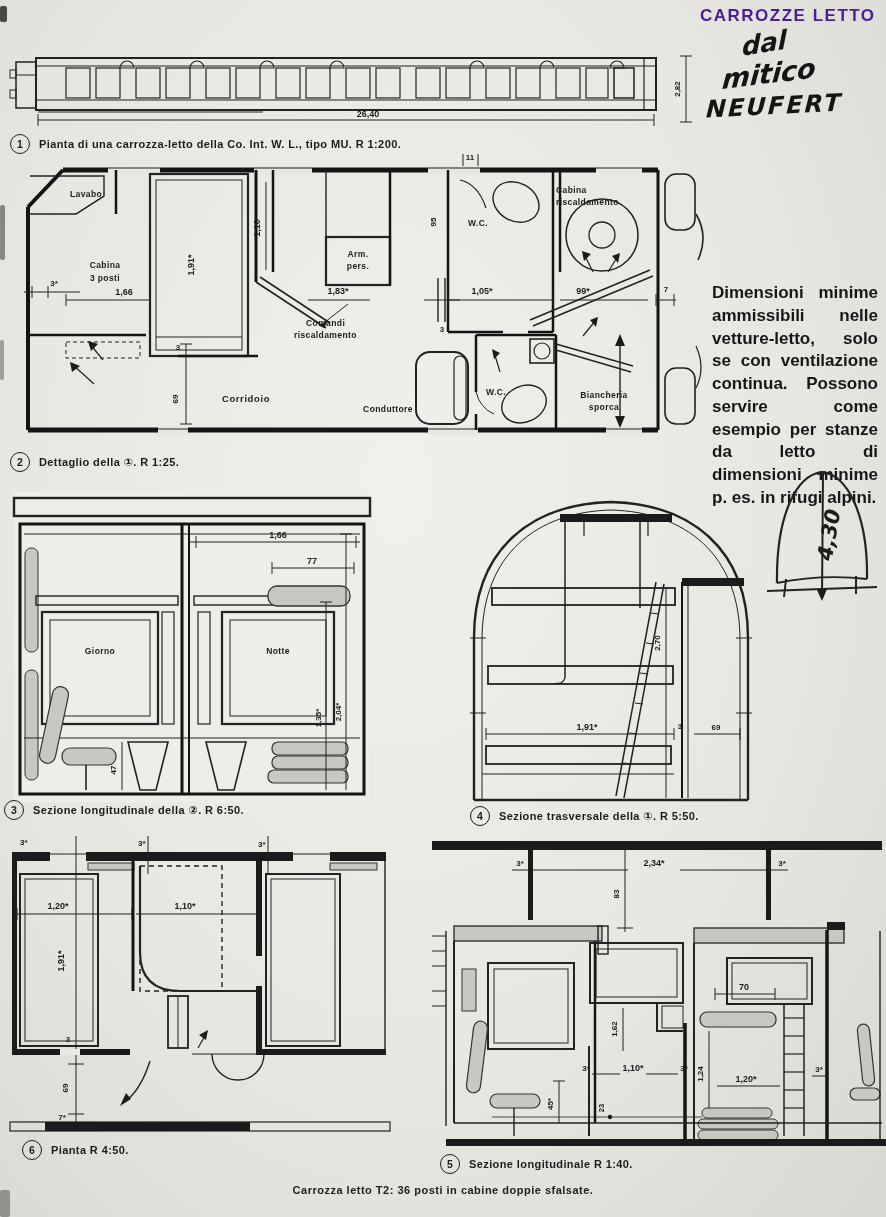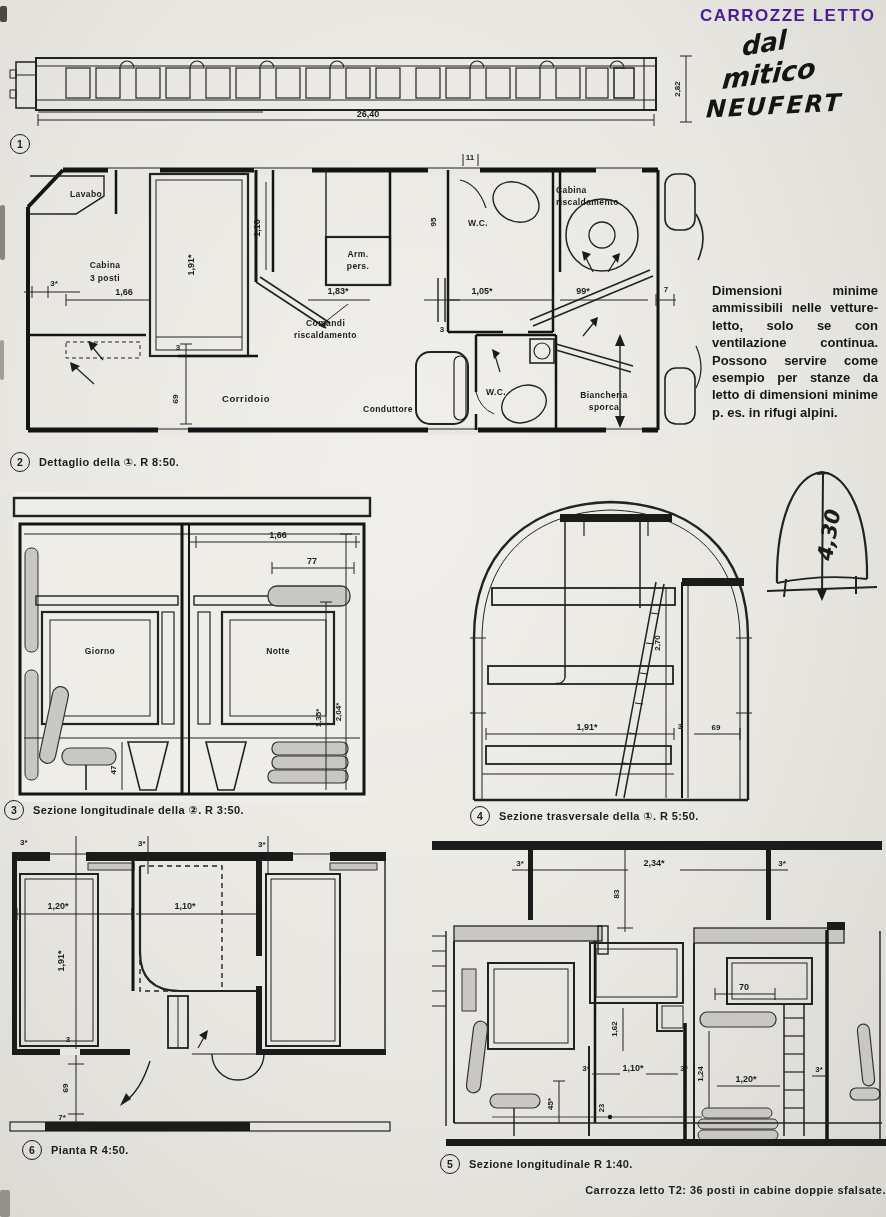--- a/index.html
+++ b/index.html
@@ -15,21 +15,21 @@
     background:radial-gradient(ellipse at 45% 40%, rgba(255,255,255,0.35) 0%, rgba(0,0,0,0) 55%, rgba(0,0,0,0.07) 100%);}
   .speck{background:#4a4843;border-radius:2px;}
   
   .page-title{font-size:17px;font-weight:bold;letter-spacing:1.5px;color:#4c1d95;}
   .hand{font-family:"DejaVu Sans",sans-serif;font-style:italic;font-weight:bold;color:#141414;}
   
   .caption{display:flex;align-items:center;gap:9px;font-size:11px;font-weight:bold;
     letter-spacing:.4px;color:#1c1c1c;white-space:nowrap;}
   .cnum{width:18px;height:18px;border:1.7px solid #1c1c1c;border-radius:50%;flex:none;
     display:inline-flex;align-items:center;justify-content:center;font-size:10.5px;font-weight:bold;}
-  .note{font-size:13px;line-height:1.34;font-weight:bold;text-align:justify;color:#171717;}
+  .note{font-size:17px;line-height:1.34;font-weight:bold;text-align:justify;color:#171717;}
   .footer-line{font-size:11px;font-weight:bold;letter-spacing:.5px;color:#20201e;}
   
   svg{display:block;}
   svg text{font-family:"Liberation Sans","DejaVu Sans",sans-serif;font-weight:bold;fill:#1c1c1c;}
   .dim{font-size:9px;}
   .dimS{font-size:8px;}
   .lbl{font-size:8.5px;letter-spacing:.4px;}
   .lblB{font-size:9.5px;letter-spacing:.6px;}
   .stroke{stroke:#222;fill:none;}
   .wall{stroke:#141414;fill:none;}
@@ -101,20 +101,21 @@
   <text x="360" y="77" class="dim" text-anchor="middle">26,40</text>
 
   <line x1="678" y1="16" x2="678" y2="82" class="stroke" stroke-width="1"></line>
   <line x1="672" y1="16" x2="684" y2="16" class="stroke" stroke-width="1"></line>
   <line x1="672" y1="82" x2="684" y2="82" class="stroke" stroke-width="1"></line>
   <text x="672" y="49" class="dimS" text-anchor="middle" transform="rotate(-90 672 49)">2,82</text>
 </svg>
 
 <div class="abs caption" style="left:10px;top:134px;">
   <span class="cnum">1</span>
+  <span>Pianta di una carrozza-letto della Co. Int. W. L., tipo MU. R 1:200.</span>
 </div>
 
 <svg class="abs" style="left:8px;top:152px;" width="700" height="296" viewBox="0 0 700 296">
 
   <text x="462" y="8" class="dimS" text-anchor="middle">11</text>
   <line x1="455" y1="2" x2="455" y2="14" class="stroke" stroke-width="1"></line>
   <line x1="470" y1="2" x2="470" y2="14" class="stroke" stroke-width="1"></line>
 
   <line x1="55" y1="18" x2="650" y2="18" class="wall" stroke-width="5"></line>
   <rect x="100" y="14" width="52" height="9" class="paperfill"></rect>
@@ -257,21 +258,21 @@
     <polygon points="484,197 492,201 486,207" class="darkfill"></polygon>
   <line x1="575" y1="184" x2="588" y2="168" class="stroke" stroke-width="1.2"></line>
     <polygon points="590,165 582,168 588,175" class="darkfill"></polygon>
   <line x1="612" y1="190" x2="612" y2="268" class="stroke" stroke-width="1.4"></line>
   <polygon points="612,182 607,194 617,194" class="darkfill"></polygon>
   <polygon points="612,276 607,264 617,264" class="darkfill"></polygon>
 </svg>
 
 <div class="abs caption" style="left:10px;top:452px;">
   <span class="cnum">2</span>
-  <span>Dettaglio della ①. R 8:50.</span>
+  <span>Dettaglio della ①. R 1:25.</span>
 </div>
 
 <div class="abs note" style="left:712px;top:282px;width:166px;">Dimensioni minime ammissibili nelle vetture-letto, solo se con ventilazione continua. Possono servire come esempio per stanze da letto di dimensioni minime p. es. in rifugi alpini.</div>
 
 <svg class="abs" style="left:762px;top:458px;" width="120" height="145" viewBox="0 0 120 145">
   <path d="M15 125 C 14 58 34 17 60 14 C 86 17 106 58 105 121" class="stroke" stroke-width="2.2"></path>
   <path d="M5 133 L 115 129" class="stroke" stroke-width="2"></path>
   <path d="M15 125 Q 60 116 105 121" class="stroke" stroke-width="1.8"></path>
   <line x1="24" y1="121" x2="22" y2="139" class="stroke" stroke-width="2"></line>
   <line x1="94" y1="118" x2="94" y2="136" class="stroke" stroke-width="2"></line>
@@ -332,21 +333,21 @@
   <line x1="316" y1="112" x2="316" y2="300" class="stroke" stroke-width="1"></line>
   <line x1="310" y1="112" x2="322" y2="112" class="stroke" stroke-width="1"></line>
   <text x="311" y="228" class="dimS" text-anchor="middle" transform="rotate(-90 311 228)">1,35*</text>
   <line x1="336" y1="44" x2="336" y2="300" class="stroke" stroke-width="1"></line>
   <line x1="330" y1="44" x2="342" y2="44" class="stroke" stroke-width="1"></line>
   <text x="331" y="222" class="dimS" text-anchor="middle" transform="rotate(-90 331 222)">2,04*</text>
 </svg>
 
 <div class="abs caption" style="left:4px;top:800px;">
   <span class="cnum">3</span>
-  <span>Sezione longitudinale della ②. R 3:50.</span>
+  <span>Sezione longitudinale della ②. R 6:50.</span>
 </div>
 
 <svg class="abs" style="left:452px;top:488px;" width="318" height="330" viewBox="0 0 318 330">
   <path d="M22 312 L22 150 C22 60 80 16 159 14 C238 16 296 60 296 150 L296 312" class="stroke" stroke-width="2.4"></path>
   <path d="M30 312 L30 152 C30 66 85 24 159 22 C233 24 288 66 288 152 L288 312" class="stroke" stroke-width="1"></path>
   <line x1="22" y1="312" x2="296" y2="312" class="stroke" stroke-width="2.4"></line>
   <line x1="18" y1="150" x2="34" y2="150" class="stroke" stroke-width="1"></line>
   <line x1="18" y1="225" x2="34" y2="225" class="stroke" stroke-width="1"></line>
   <line x1="284" y1="150" x2="300" y2="150" class="stroke" stroke-width="1"></line>
   <line x1="284" y1="225" x2="300" y2="225" class="stroke" stroke-width="1"></line>
@@ -553,13 +554,13 @@
 
   <line x1="22" y1="287" x2="450" y2="287" class="stroke" stroke-width="1.4"></line>
   <rect x="14" y="303" width="440" height="7" class="darkfill"></rect>
 </svg>
 
 <div class="abs caption" style="left:440px;top:1154px;">
   <span class="cnum">5</span>
   <span>Sezione longitudinale R 1:40.</span>
 </div>
 
-<div class="abs footer-line" style="left:0;top:1184px;width:886px;text-align:right;">Carrozza letto T2: 36 posti in cabine doppie sfalsate.</div>
+<div class="abs footer-line" style="left:0;top:1184px;width:886px;text-align:center;">Carrozza letto T2: 36 posti in cabine doppie sfalsate.</div>
 
 </body></html>

